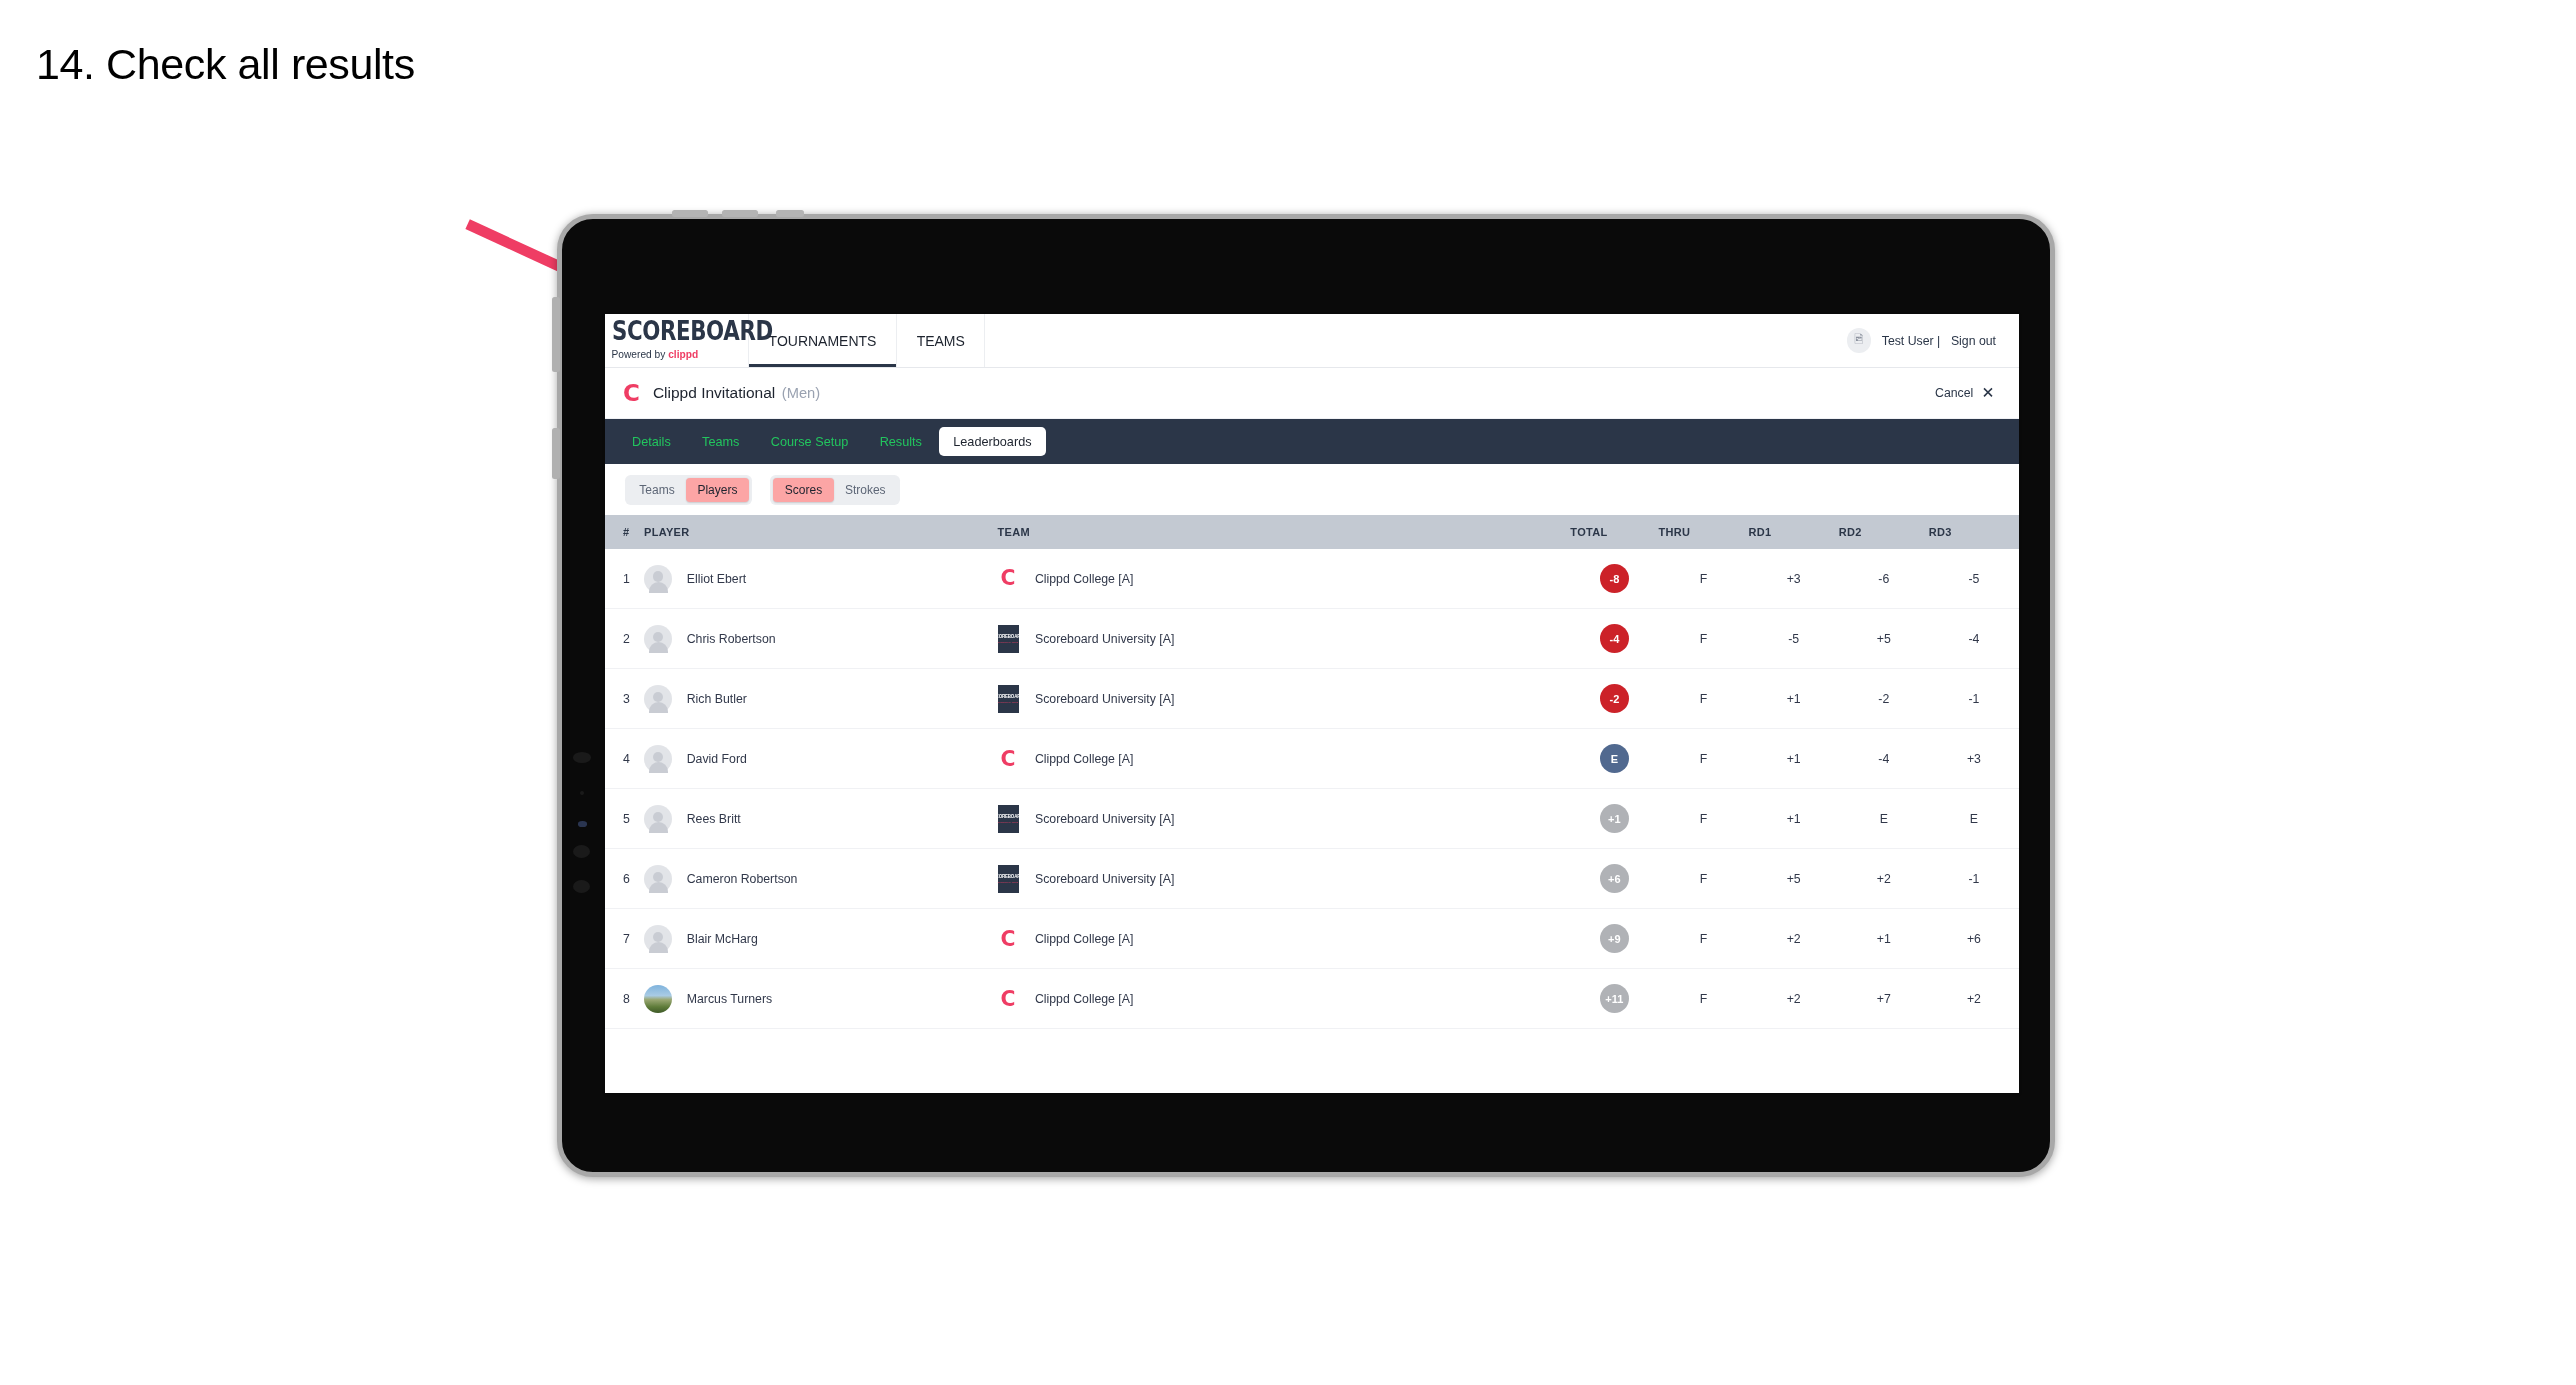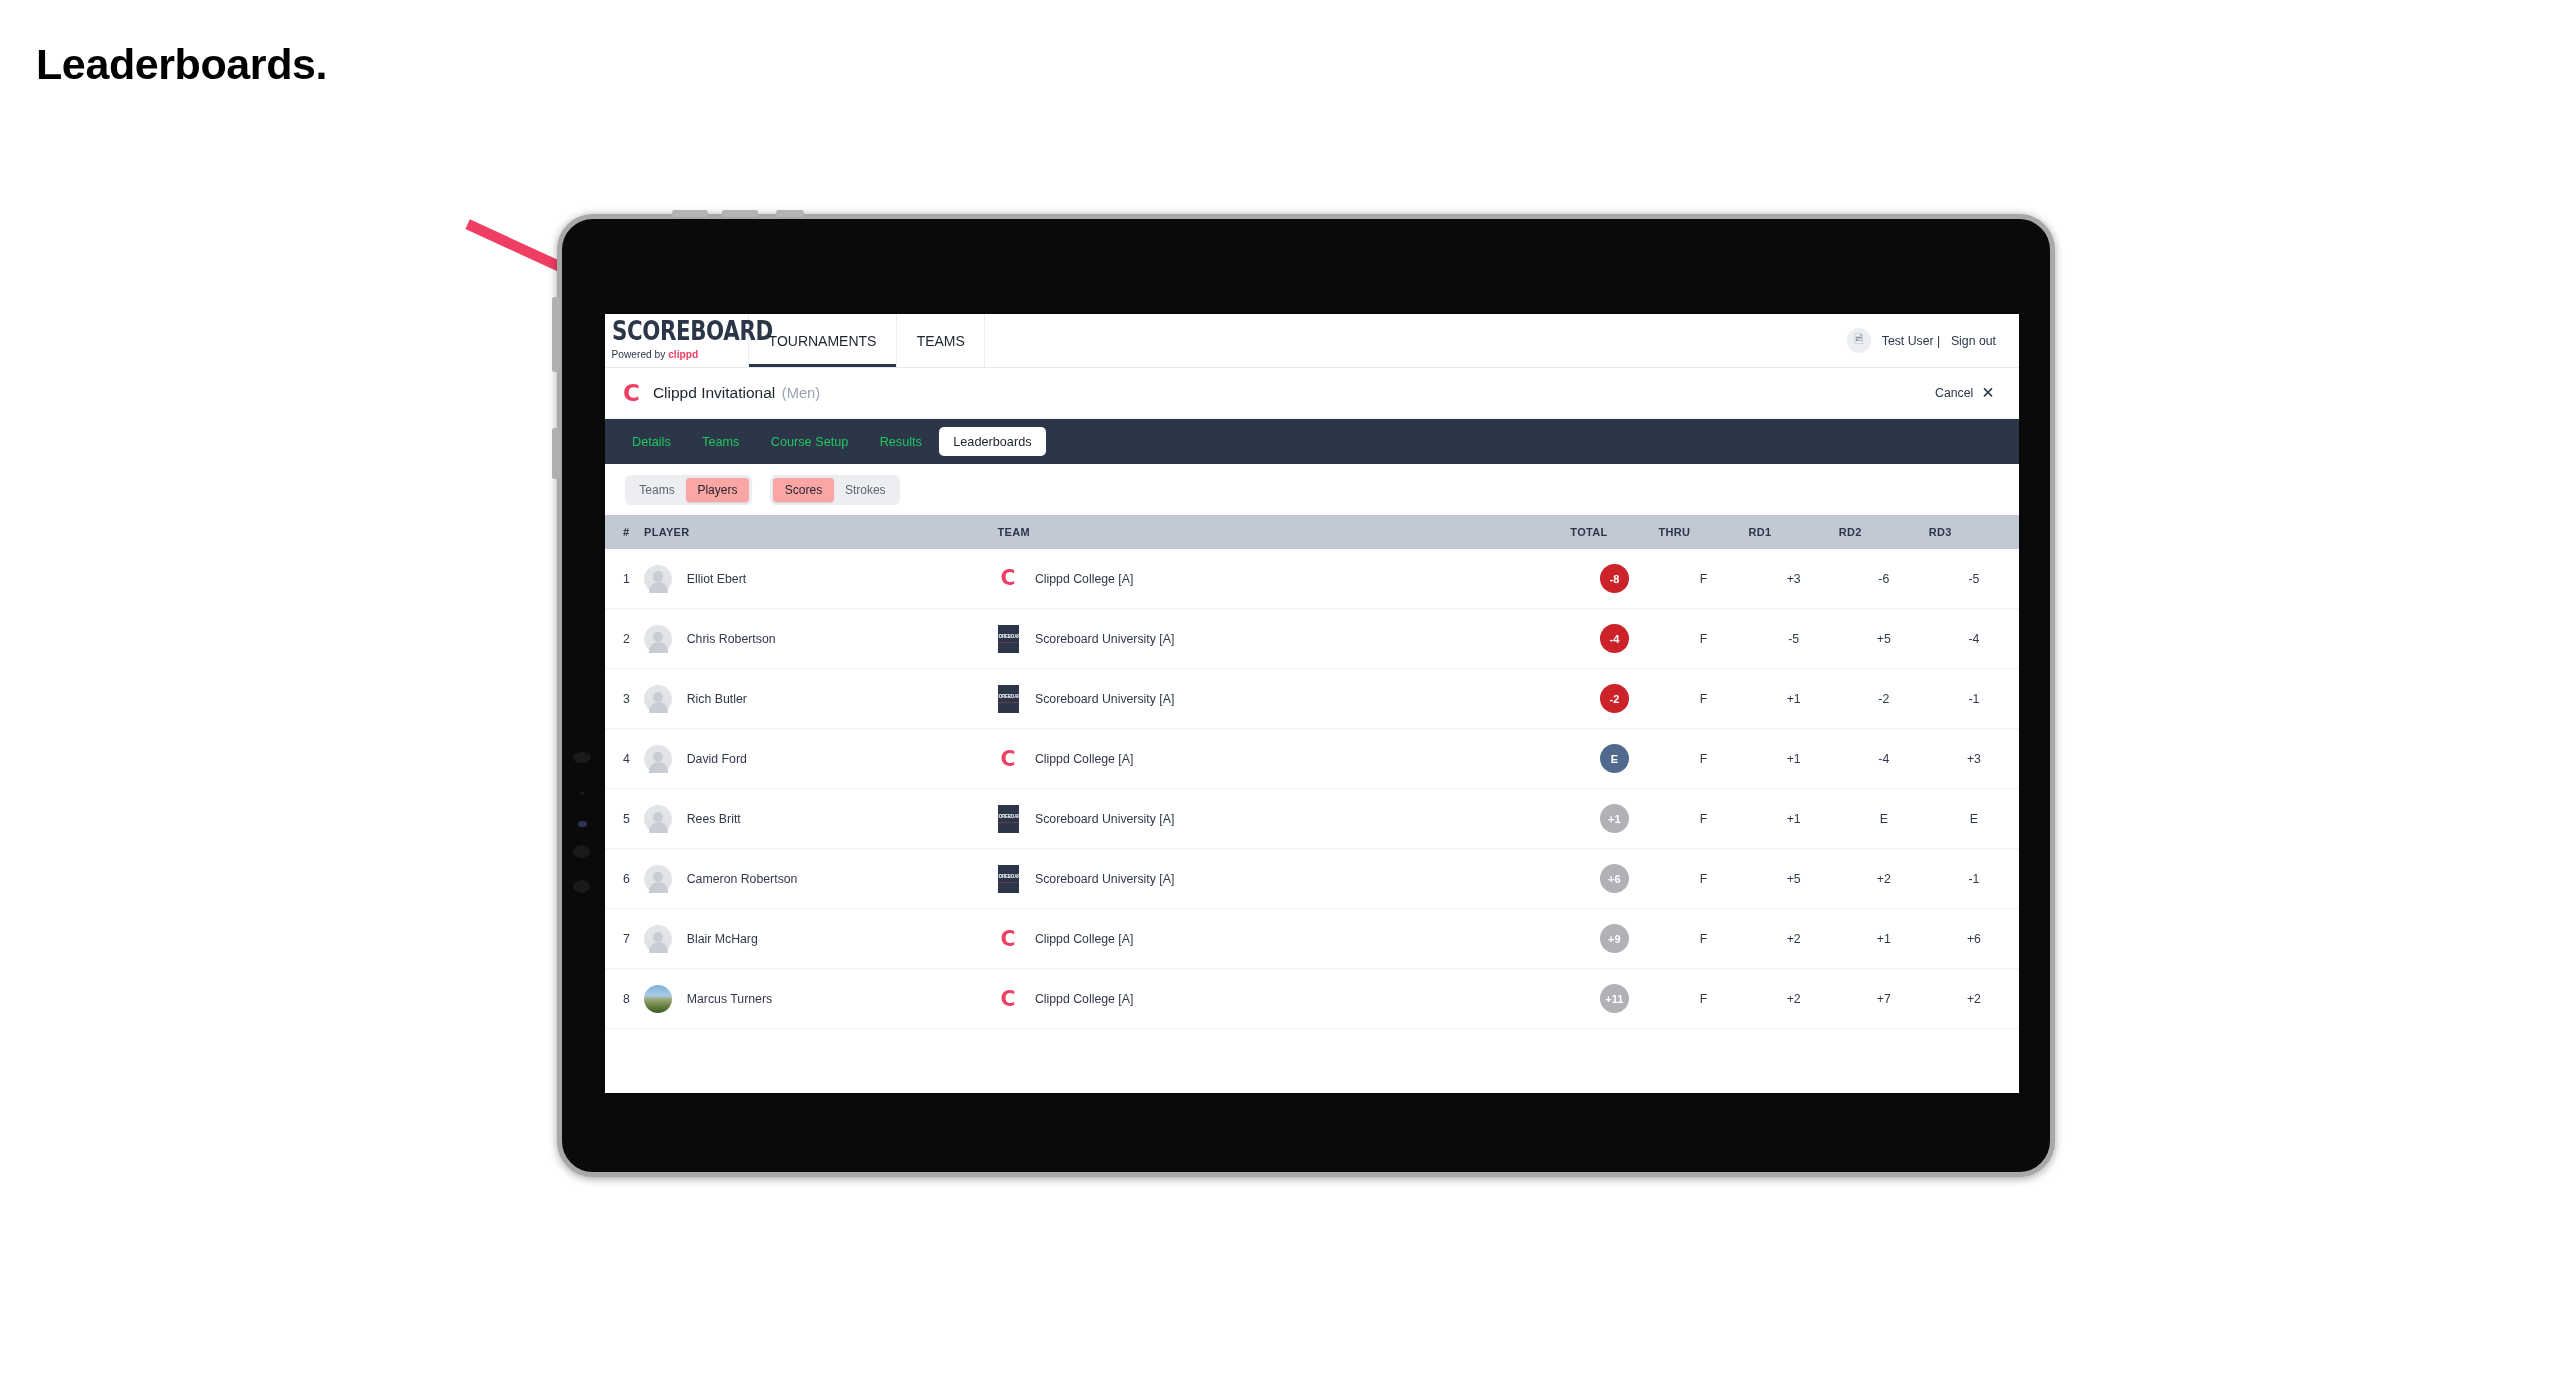--- a/index.html
+++ b/index.html
@@ -294,21 +294,21 @@
     font-weight: bold;
   }
   .tb-red  { background: #cc2229; }
   .tb-blue { background: #51698f; }
   .tb-gray { background: #b0b2b6; }
 </style>
 </head>
 <body>
 
 <div id="caption">
-  <div class="bold">Leaderboards.</div>
+  <div>14. Check all results</div>
 </div>
 
 <svg id="arrow-svg" viewBox="0 0 3151 1695">
   <defs>
     <marker id="ah" markerWidth="5" markerHeight="5" refX="1.2" refY="2.5" orient="auto">
       <polygon points="0,0 5,2.5 0,5" fill="#ef3d64"></polygon>
     </marker>
   </defs>
   <line x1="572" y1="274" x2="1163" y2="546" stroke="#ef3d64" stroke-width="13" marker-end="url(#ah)"></line>
 </svg>

